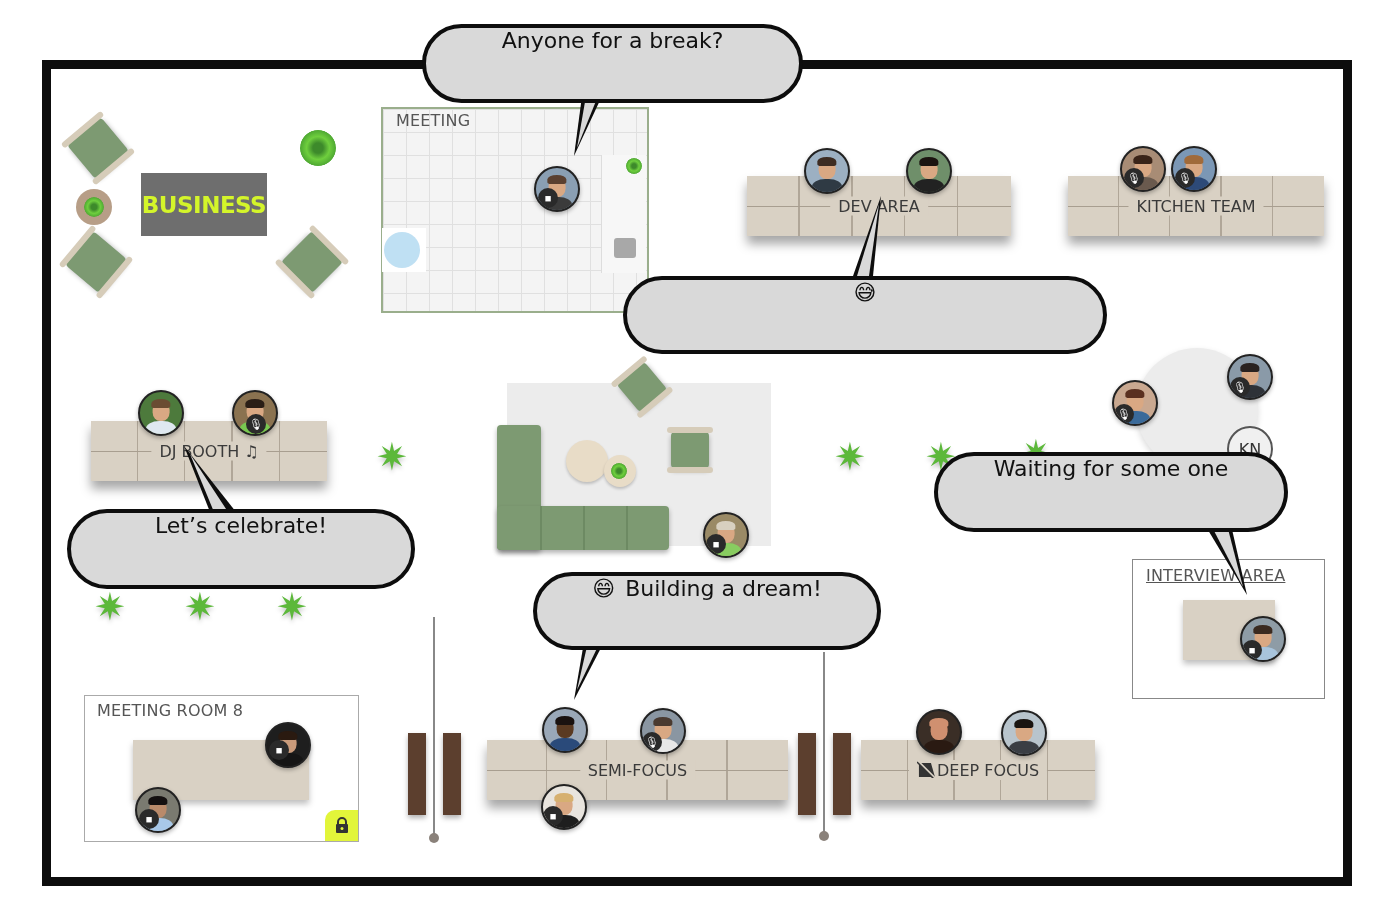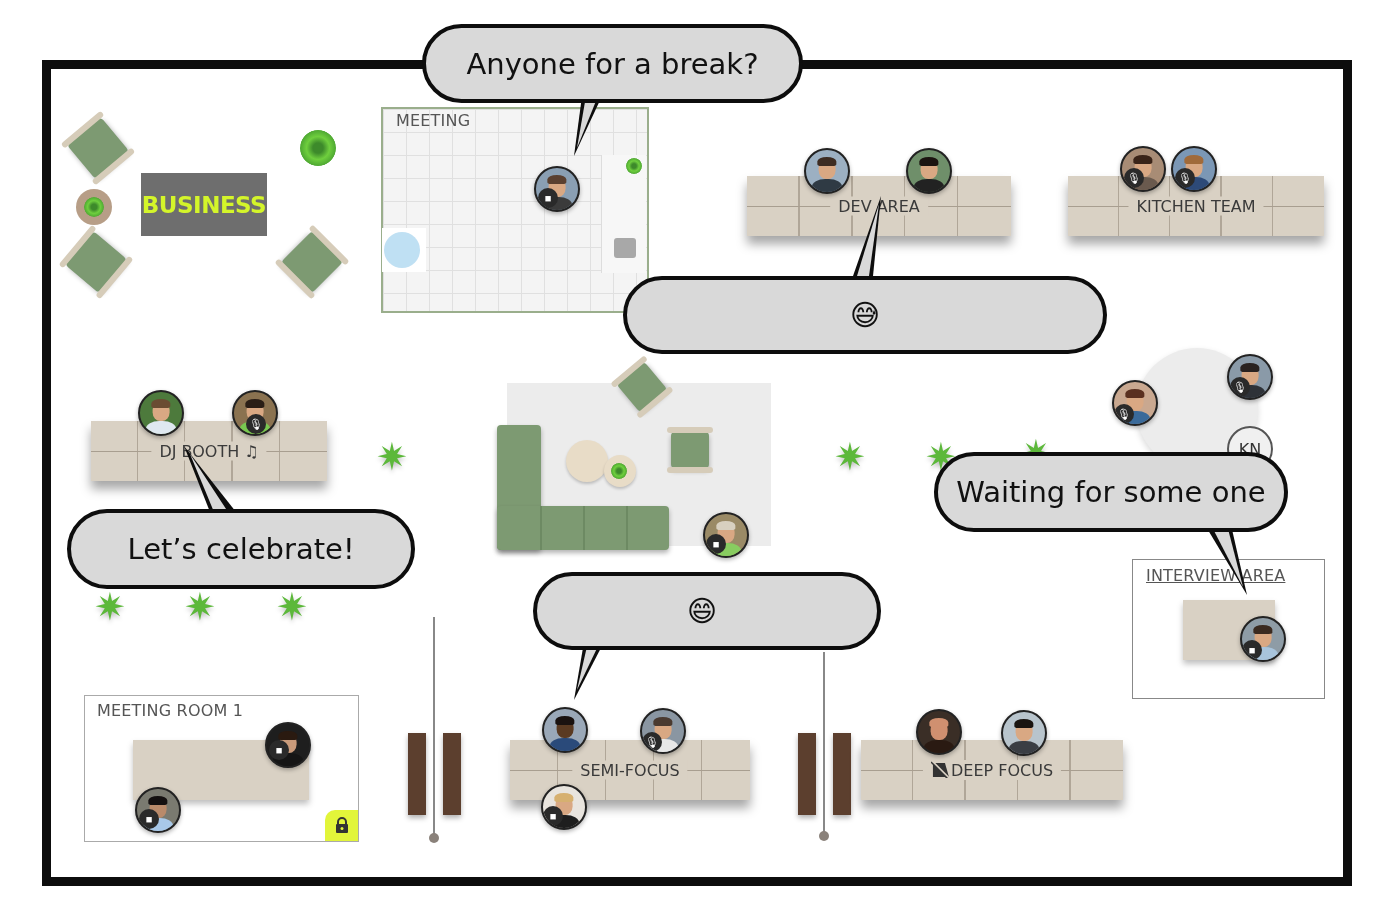--- a/index.html
+++ b/index.html
@@ -25,21 +25,21 @@
 
   
   .avatar { position: absolute; width: 46px; height: 46px; border-radius: 50%; border: 2px solid #222; overflow: hidden; box-shadow: 0 2px 4px rgba(0,0,0,0.3); }
   .avatar .face { position: absolute; left: 50%; top: 22%; width: 40%; height: 46%; transform: translateX(-50%); border-radius: 45%; background: #d9a883; }
   .avatar .body { position: absolute; left: 15%; bottom: -10%; width: 70%; height: 40%; border-radius: 45% 45% 0 0; }
   .avatar .hair { position: absolute; left: 50%; top: 16%; width: 46%; height: 22%; transform: translateX(-50%); border-radius: 50% 50% 20% 20%; }
   .badge { position: absolute; width: 20px; height: 20px; border-radius: 50%; background: #2a2a2a; color: #fff; font-size: 11px; display: flex; align-items: center; justify-content: center; }
   .initials-avatar { position: absolute; width: 46px; height: 46px; border-radius: 50%; border: 2px solid #555; background: #f0f0f0; display: flex; align-items: center; justify-content: center; font-family: "DejaVu Sans", sans-serif; font-size: 16px; color: #333; }
 
   
-  .bubble { position: absolute; background: #d9d9d9; border: 4px solid #0d0d0d; border-radius: 40px; display: flex; align-items: center; justify-content: center; font-family: "DejaVu Sans", sans-serif; font-size: 29px; color: #111; white-space: nowrap; z-index: 20; }
+  .bubble { position: absolute; background: #d9d9d9; border: 4px solid #0d0d0d; border-radius: 40px; display: flex; align-items: flex-start; justify-content: center; font-family: "DejaVu Sans", sans-serif; font-size: 22px; color: #111; white-space: nowrap; z-index: 20; }
   .tail { position: absolute; z-index: 19; }
 
   
   .chair { position: absolute; width: 44px; height: 44px; background: #7d9a72; border-radius: 4px; box-shadow: 0 3px 5px rgba(0,0,0,0.3); }
   .chair::before { content:""; position:absolute; left:-4px; right:-4px; top:-5px; height:6px; background:#d6ccb9; border-radius:3px; }
   .chair::after { content:""; position:absolute; left:-4px; right:-4px; bottom:-5px; height:6px; background:#d6ccb9; border-radius:3px; }
 
   
   .plant { position: absolute; font-size: 38px; line-height: 1; color: #5cb83a; text-shadow: 0 3px 4px rgba(0,0,0,0.25); }
   .plant-small { position: absolute; width: 36px; height: 36px; border-radius: 50%; background: radial-gradient(circle, #3d8a2b 20%, #6fcf3e 45%, #4ea832 70%, transparent 72%); }
@@ -169,21 +169,21 @@
 <span class="zone-label" style="left:1146px;top:566px;text-decoration:underline;">INTERVIEW AREA</span>
 <div class="abs" style="left:1183px;top:600px;width:92px;height:60px;background:#d9d1c4;box-shadow:0 4px 6px rgba(0,0,0,0.25);"></div>
 <div class="avatar" style="left:1240px;top:616px;background:#8e9ca6;">
   <div class="body" style="background:#a8c4dc;"></div>
     <div class="face"></div>
     <div class="hair" style="background:#3a2a20;"></div>
   <div class="badge" style="left:0px;bottom:0px;">■</div>
 </div>
 
 <div class="abs" style="left:84px;top:695px;width:275px;height:147px;border:1px solid #aaa;background:#fff;"></div>
-<span class="zone-label" style="left:97px;top:701px;">MEETING ROOM 1</span>
+<span class="zone-label" style="left:97px;top:701px;">MEETING ROOM 8</span>
 <div class="abs" style="left:133px;top:740px;width:176px;height:60px;background:#d9d1c4;box-shadow:0 4px 6px rgba(0,0,0,0.25);"></div>
 <div class="avatar" style="left:265px;top:722px;background:#1e1e1e;">
   <div class="body" style="background:#151515;"></div>
     <div class="face" style="background:#c99a7a;"></div>
     <div class="hair" style="background:#2a1a10;"></div>
   <div class="badge" style="left:2px;bottom:6px;">■</div>
 </div>
 <div class="avatar" style="left:135px;top:787px;background:#7a7a70;">
   <div class="body" style="background:#a8c8e8;"></div>
     <div class="face" style="background:#b98a6a;"></div>
@@ -198,42 +198,42 @@
     </svg>
 </div>
 
 <div class="bench" style="left:408px;top:733px;"></div>
 <div class="bench" style="left:443px;top:733px;"></div>
 <div class="pole" style="left:433px;top:617px;height:220px;"></div>
 <div class="bench" style="left:798px;top:733px;"></div>
 <div class="bench" style="left:833px;top:733px;"></div>
 <div class="pole" style="left:823px;top:652px;height:183px;"></div>
 
-<div class="desk" style="left:510px;top:740px;width:240px;height:60px;">
+<div class="desk" style="left:487px;top:740px;width:301px;height:60px;">
   <span class="desk-label">SEMI-FOCUS</span>
 </div>
 <div class="avatar" style="left:542px;top:707px;background:#9aa8b8;">
   <div class="body" style="background:#2a4a7a;"></div>
     <div class="face" style="background:#5a3a22;"></div>
     <div class="hair" style="background:#1a1210;"></div>
 </div>
 <div class="avatar" style="left:640px;top:708px;background:#8a96a2;">
   <div class="body" style="background:#e8e8e8;"></div>
     <div class="face"></div>
     <div class="hair" style="background:#4a3a30;"></div>
   <div class="badge" style="left:0px;bottom:0px;">🎙</div>
 </div>
 <div class="avatar" style="left:541px;top:784px;background:#e8e4de;">
   <div class="body" style="background:#1e1e1e;"></div>
     <div class="face"></div>
     <div class="hair" style="background:#d6b070;"></div>
   <div class="badge" style="left:0px;bottom:2px;">■</div>
 </div>
 
-<div class="desk" style="left:861px;top:740px;width:262px;height:60px;">
+<div class="desk" style="left:861px;top:740px;width:234px;height:60px;">
   <span class="desk-label">
     <svg width="20" height="18" viewBox="0 0 20 18" style="vertical-align:-2px;">
         <path d="M2 3h12l4 14H2z" fill="#333"></path>
         <line x1="1" y1="1" x2="18" y2="18" stroke="#d9d1c4" stroke-width="2"></line>
         <line x1="0" y1="2" x2="17" y2="19" stroke="#333" stroke-width="1.5"></line>
       </svg><span>DEEP FOCUS</span>
   </span>
 </div>
 <div class="avatar" style="left:916px;top:709px;background:#3a2e26;">
   <div class="body" style="background:#2a1a12;"></div>
@@ -269,20 +269,21 @@
 <div class="bubble" style="left:67px;top:509px;width:348px;height:80px;">
   <span>Let’s celebrate!</span>
 </div>
 
 <svg class="tail" style="left:570px;top:642px;" width="34" height="62">
     <polygon points="14,0 34,0 4,58" fill="#0d0d0d"></polygon>
     <polygon points="18,0 30,0 7,48" fill="#d9d9d9"></polygon>
   </svg>
 <div class="bubble" style="left:533px;top:572px;width:348px;height:78px;">
   <span style="margin-right:10px;">😄</span>
+    <span>Building a dream!</span>
 </div>
 
 <svg class="tail" style="left:1205px;top:525px;" width="46" height="74">
     <polygon points="0,0 26,0 42,70" fill="#0d0d0d"></polygon>
     <polygon points="6,0 22,0 38,62" fill="#d9d9d9"></polygon>
   </svg>
 <div class="bubble" style="left:934px;top:452px;width:354px;height:80px;">
   <span>Waiting for some one</span>
 </div>
 

